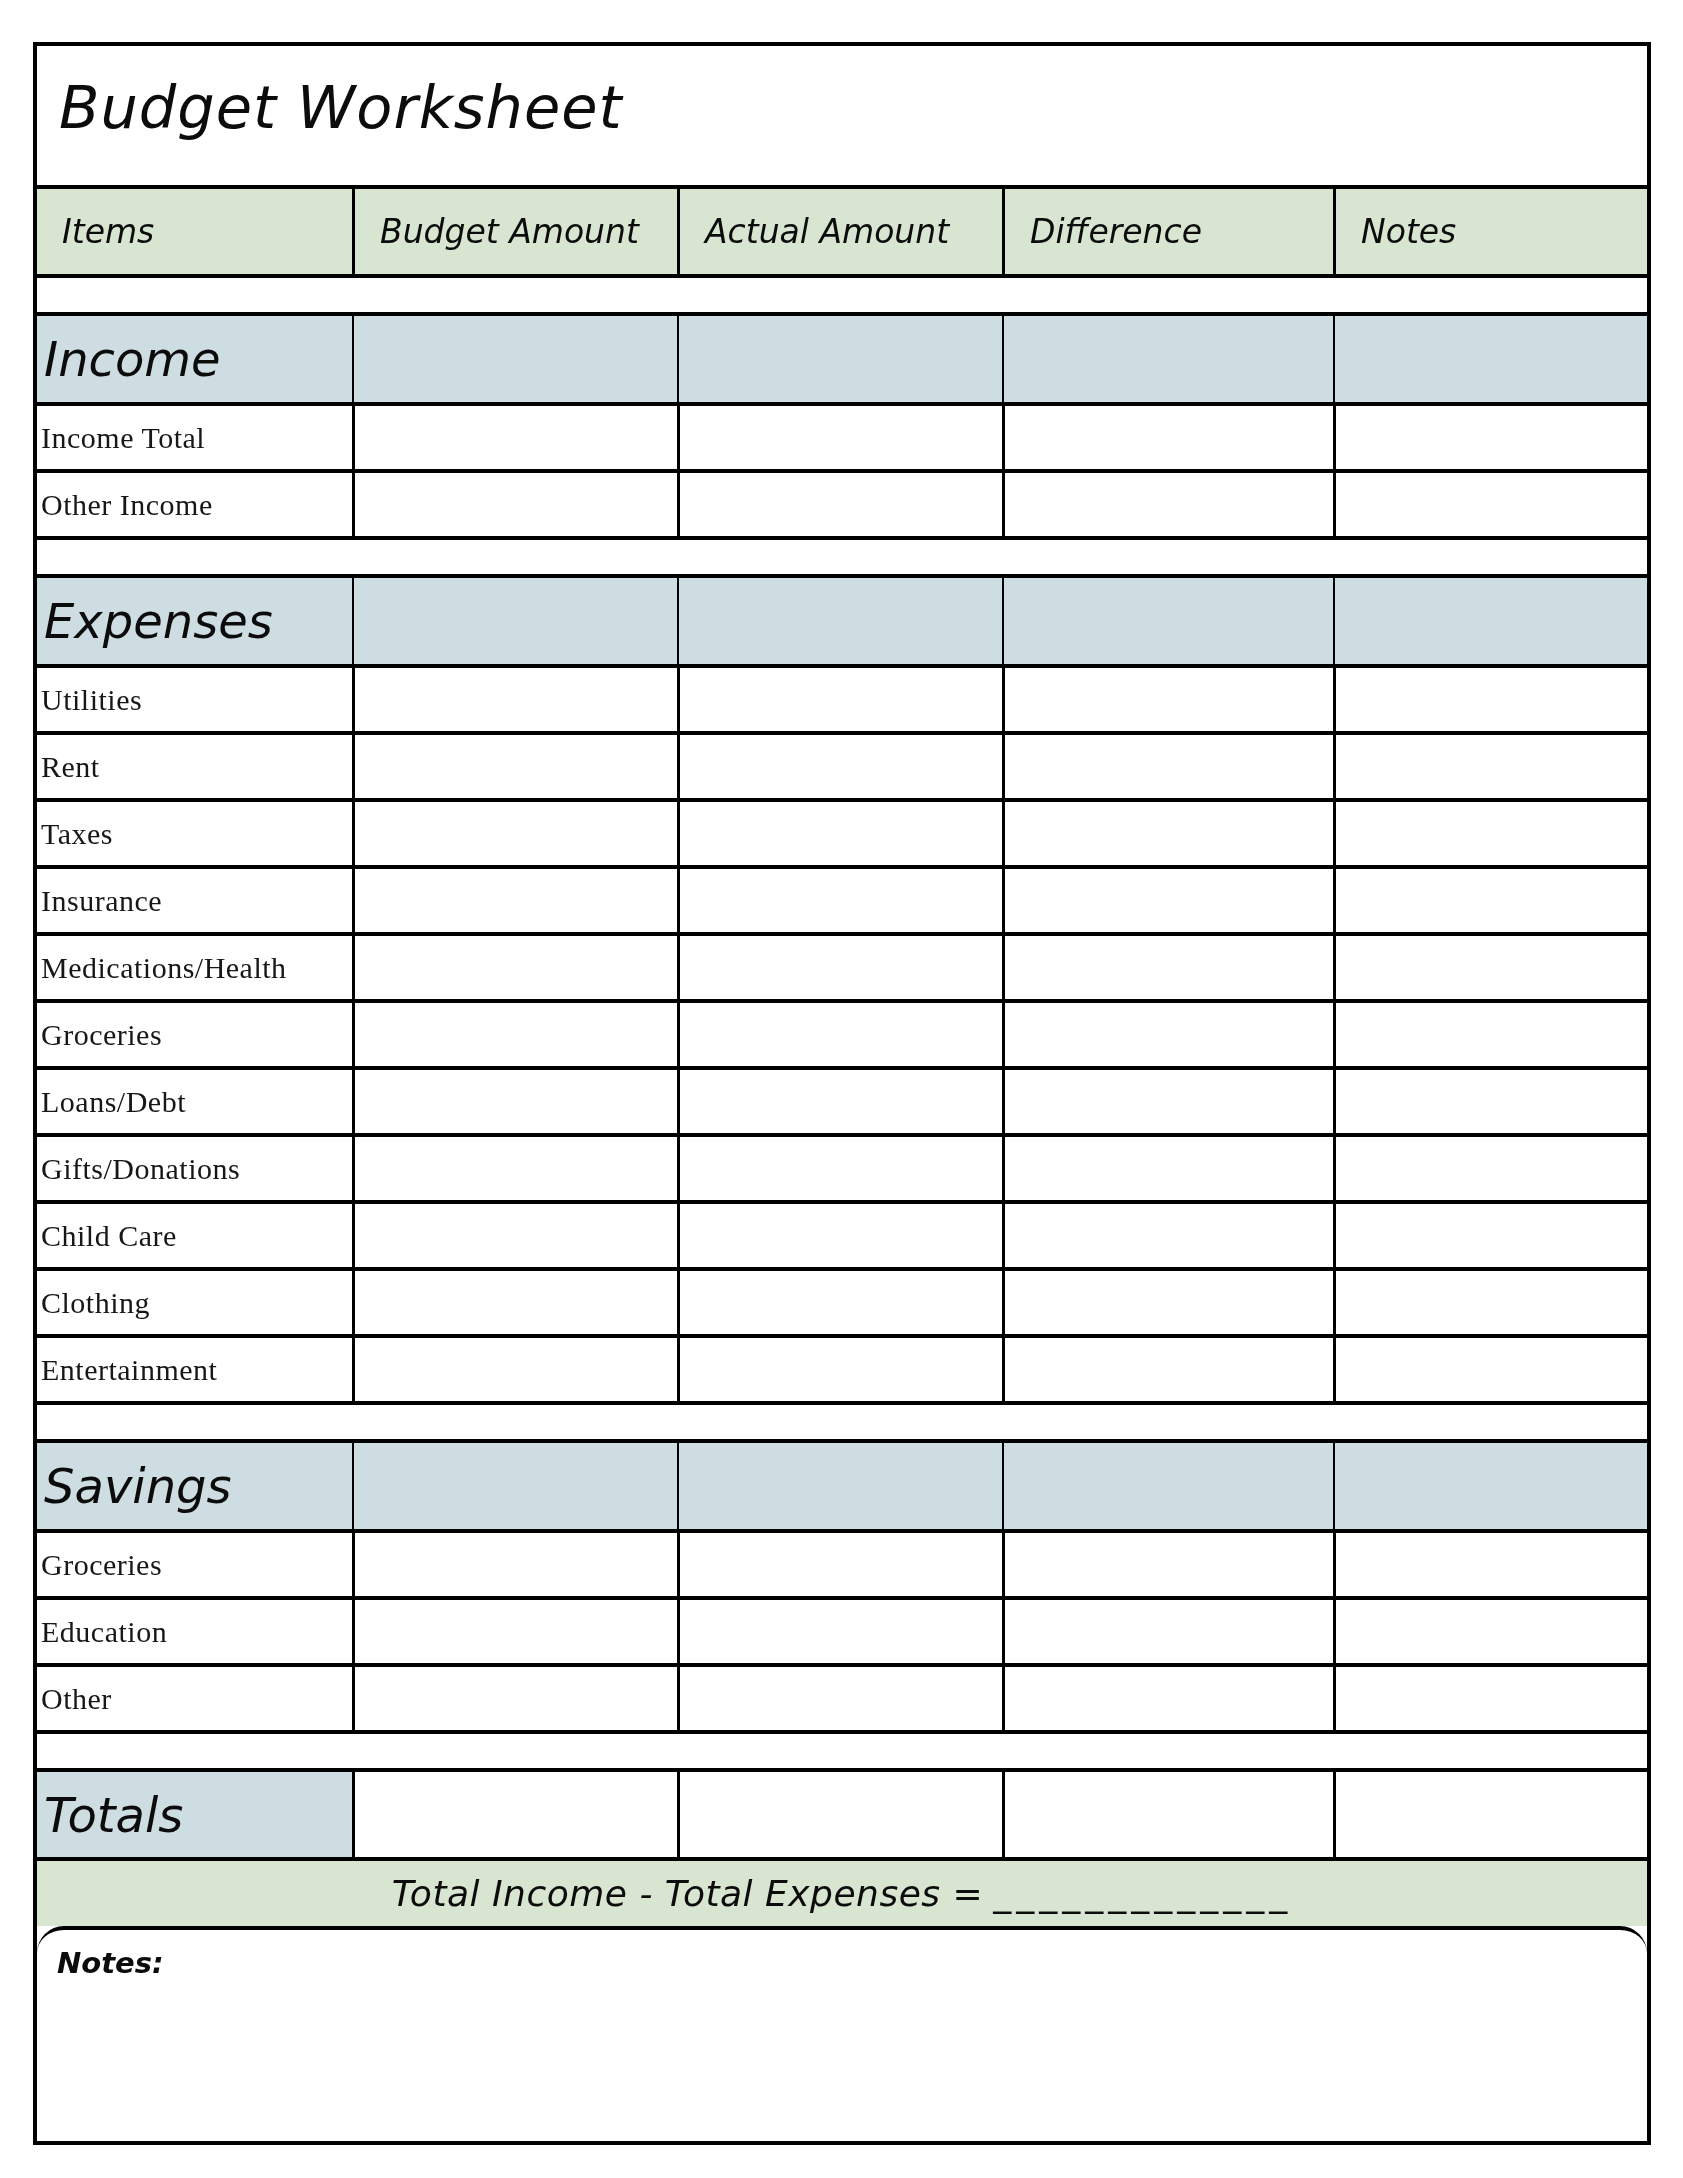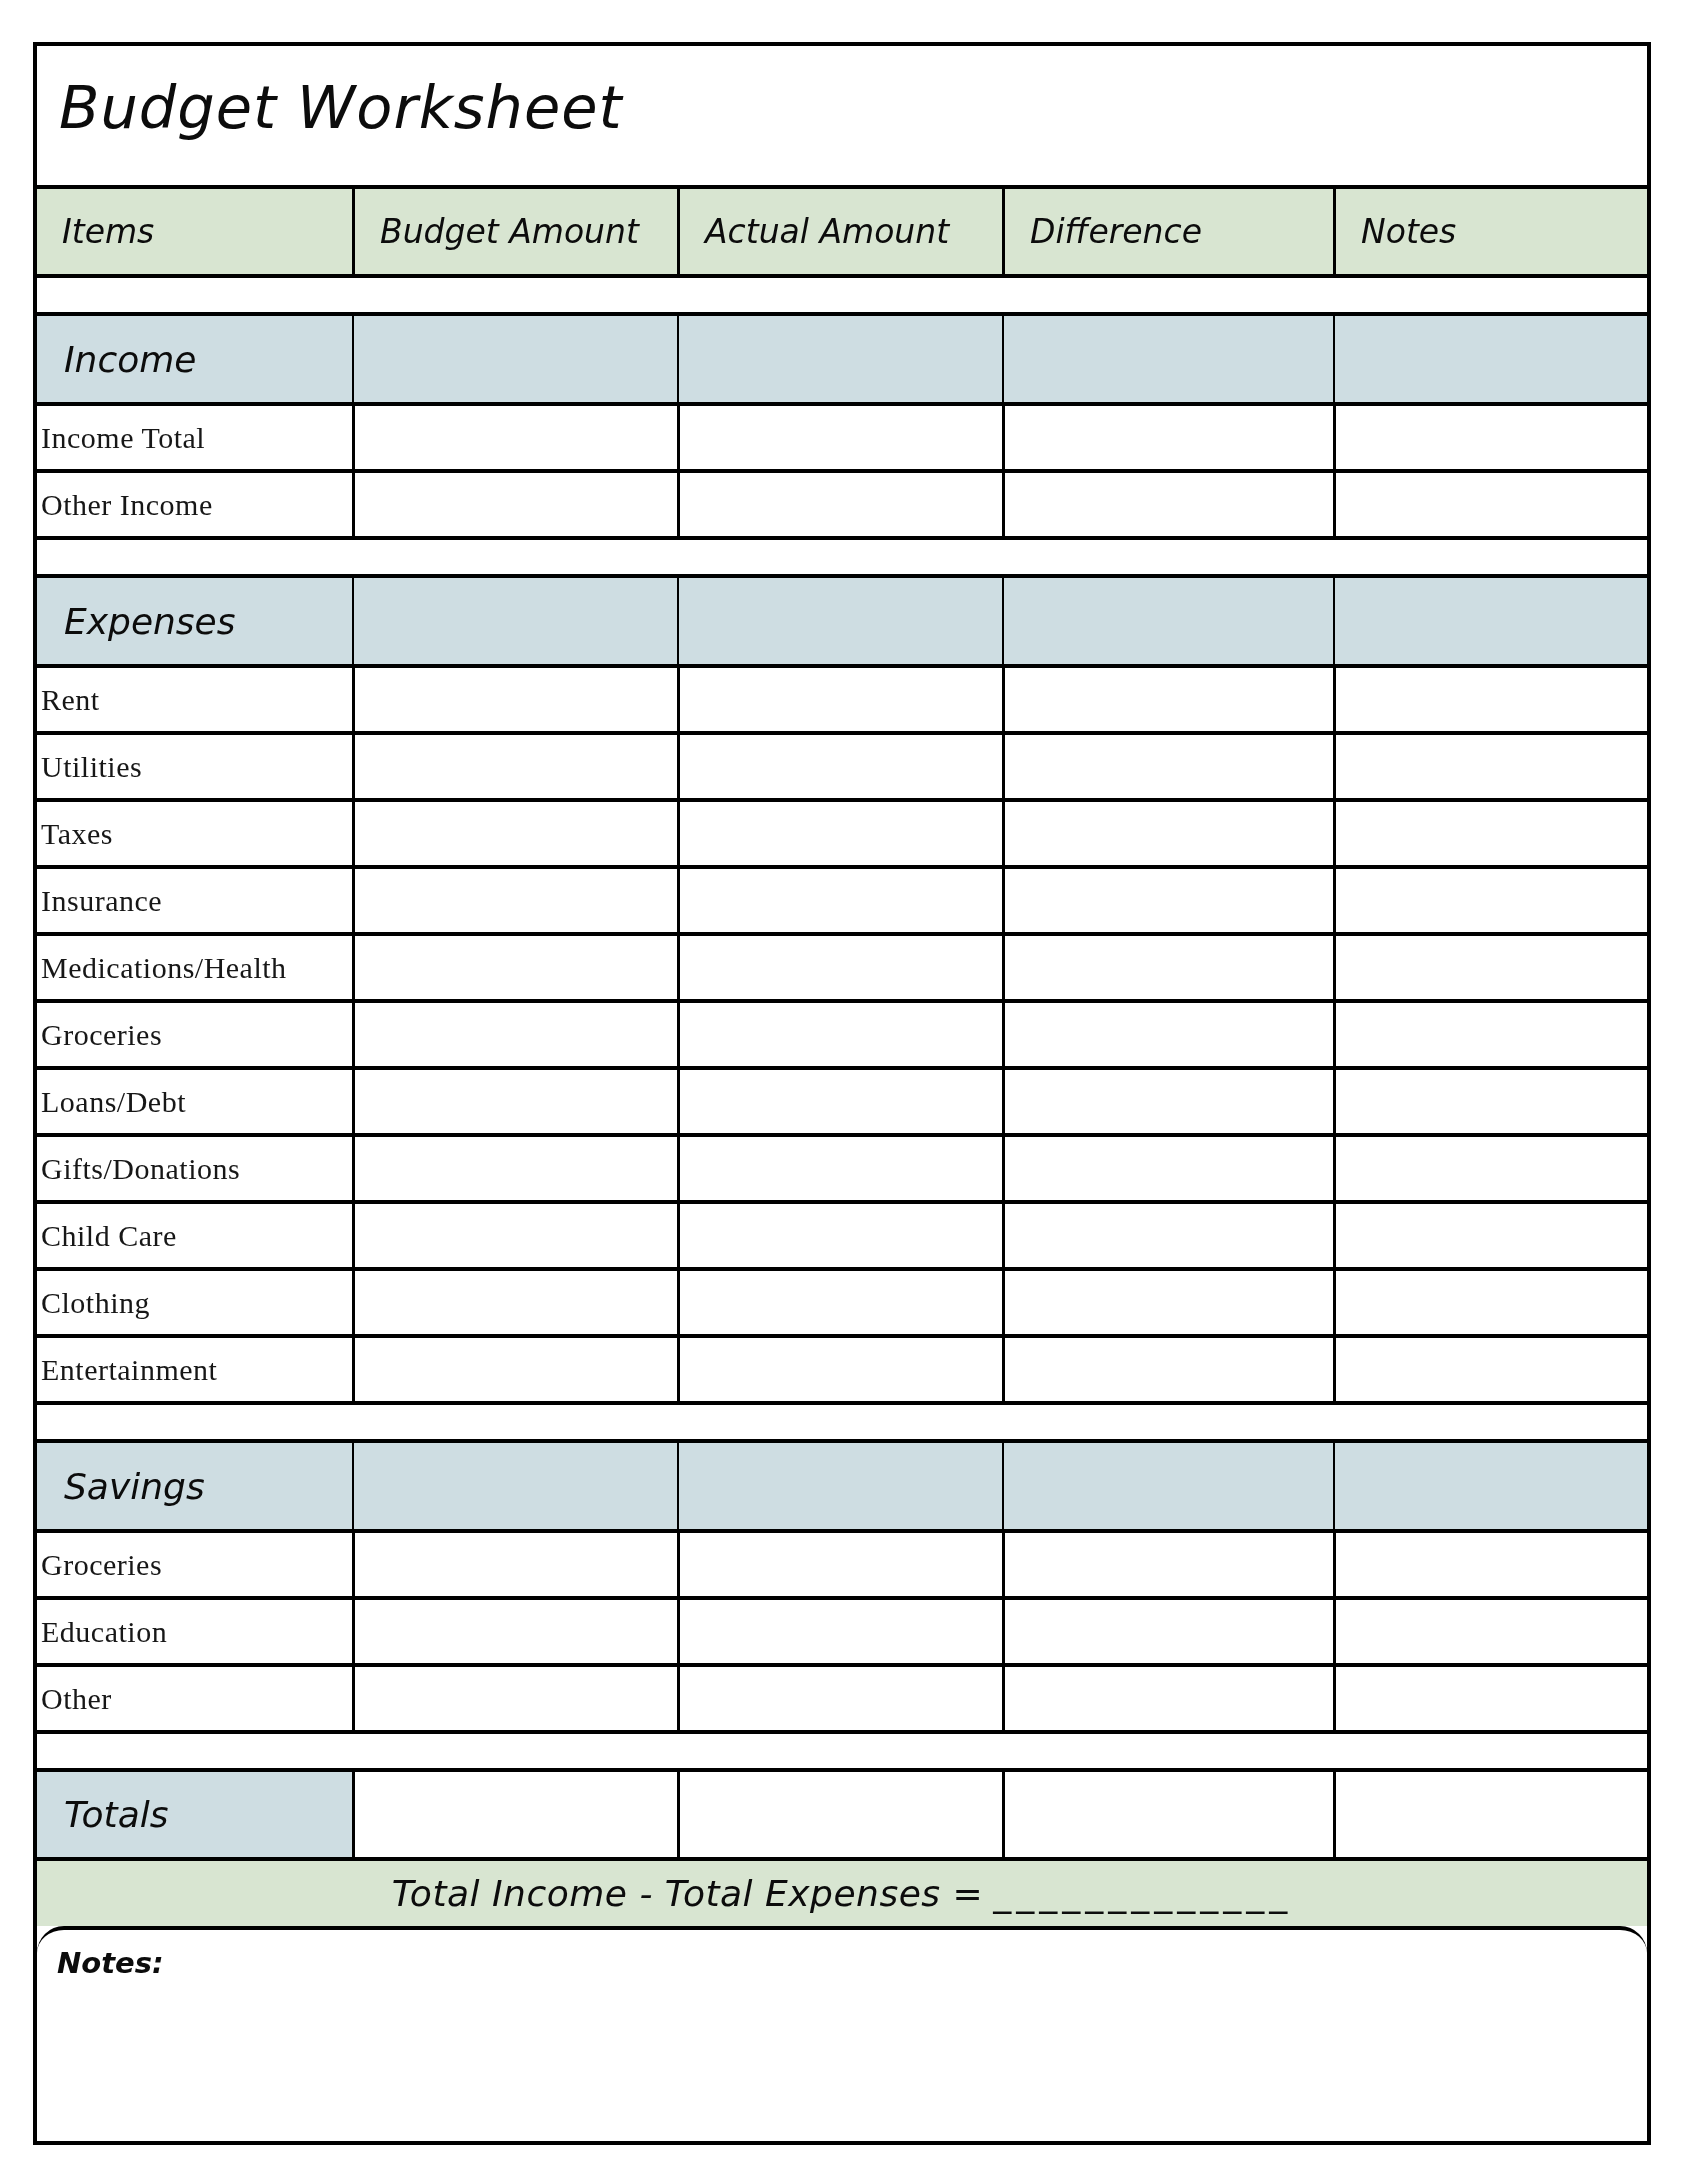--- a/index.html
+++ b/index.html
@@ -59,21 +59,21 @@
     font-weight:normal;
     color:#0c0c0c;
   }
   .title-text{
     font-size:59px;
     letter-spacing:1px;
     padding:30px 0 0 22px;
     line-height:1.1;
   }
   .head-label{font-size:33px;padding-left:25px;}
-  .sec-label{font-size:36px;padding-left:27px;text-align:center;}
+  .sec-label{font-size:48px;padding-left:7px;text-align:center;}
   .row-label{
     font-family:"Liberation Serif",serif;
     font-size:30px;
     color:#171717;
     padding-left:4px;
     letter-spacing:0.5px;
   }
   .sum-text{font-size:36px;letter-spacing:0.5px;}
   .sum-blank{letter-spacing:5px;margin-left:10px;}
   .notes-label{font-size:29px;font-weight:600;}
@@ -143,30 +143,30 @@
         <span class="hand sec-label">Expenses</span>
       </div>
     <div class="cell blue"></div>
     <div class="cell blue"></div>
     <div class="cell blue"></div>
     <div class="cell blue"></div>
   </div>
 
   <div class="row r-data">
     <div class="cell">
+        <span class="row-label">Utilities</span>
+      </div>
+    <div class="cell"></div>
+    <div class="cell"></div>
+    <div class="cell"></div>
+    <div class="cell"></div>
+  </div>
+  <div class="row r-data">
+    <div class="cell">
         <span class="row-label">Rent</span>
-      </div>
-    <div class="cell"></div>
-    <div class="cell"></div>
-    <div class="cell"></div>
-    <div class="cell"></div>
-  </div>
-  <div class="row r-data">
-    <div class="cell">
-        <span class="row-label">Utilities</span>
       </div>
     <div class="cell"></div>
     <div class="cell"></div>
     <div class="cell"></div>
     <div class="cell"></div>
   </div>
   <div class="row r-data">
     <div class="cell">
         <span class="row-label">Taxes</span>
       </div>

